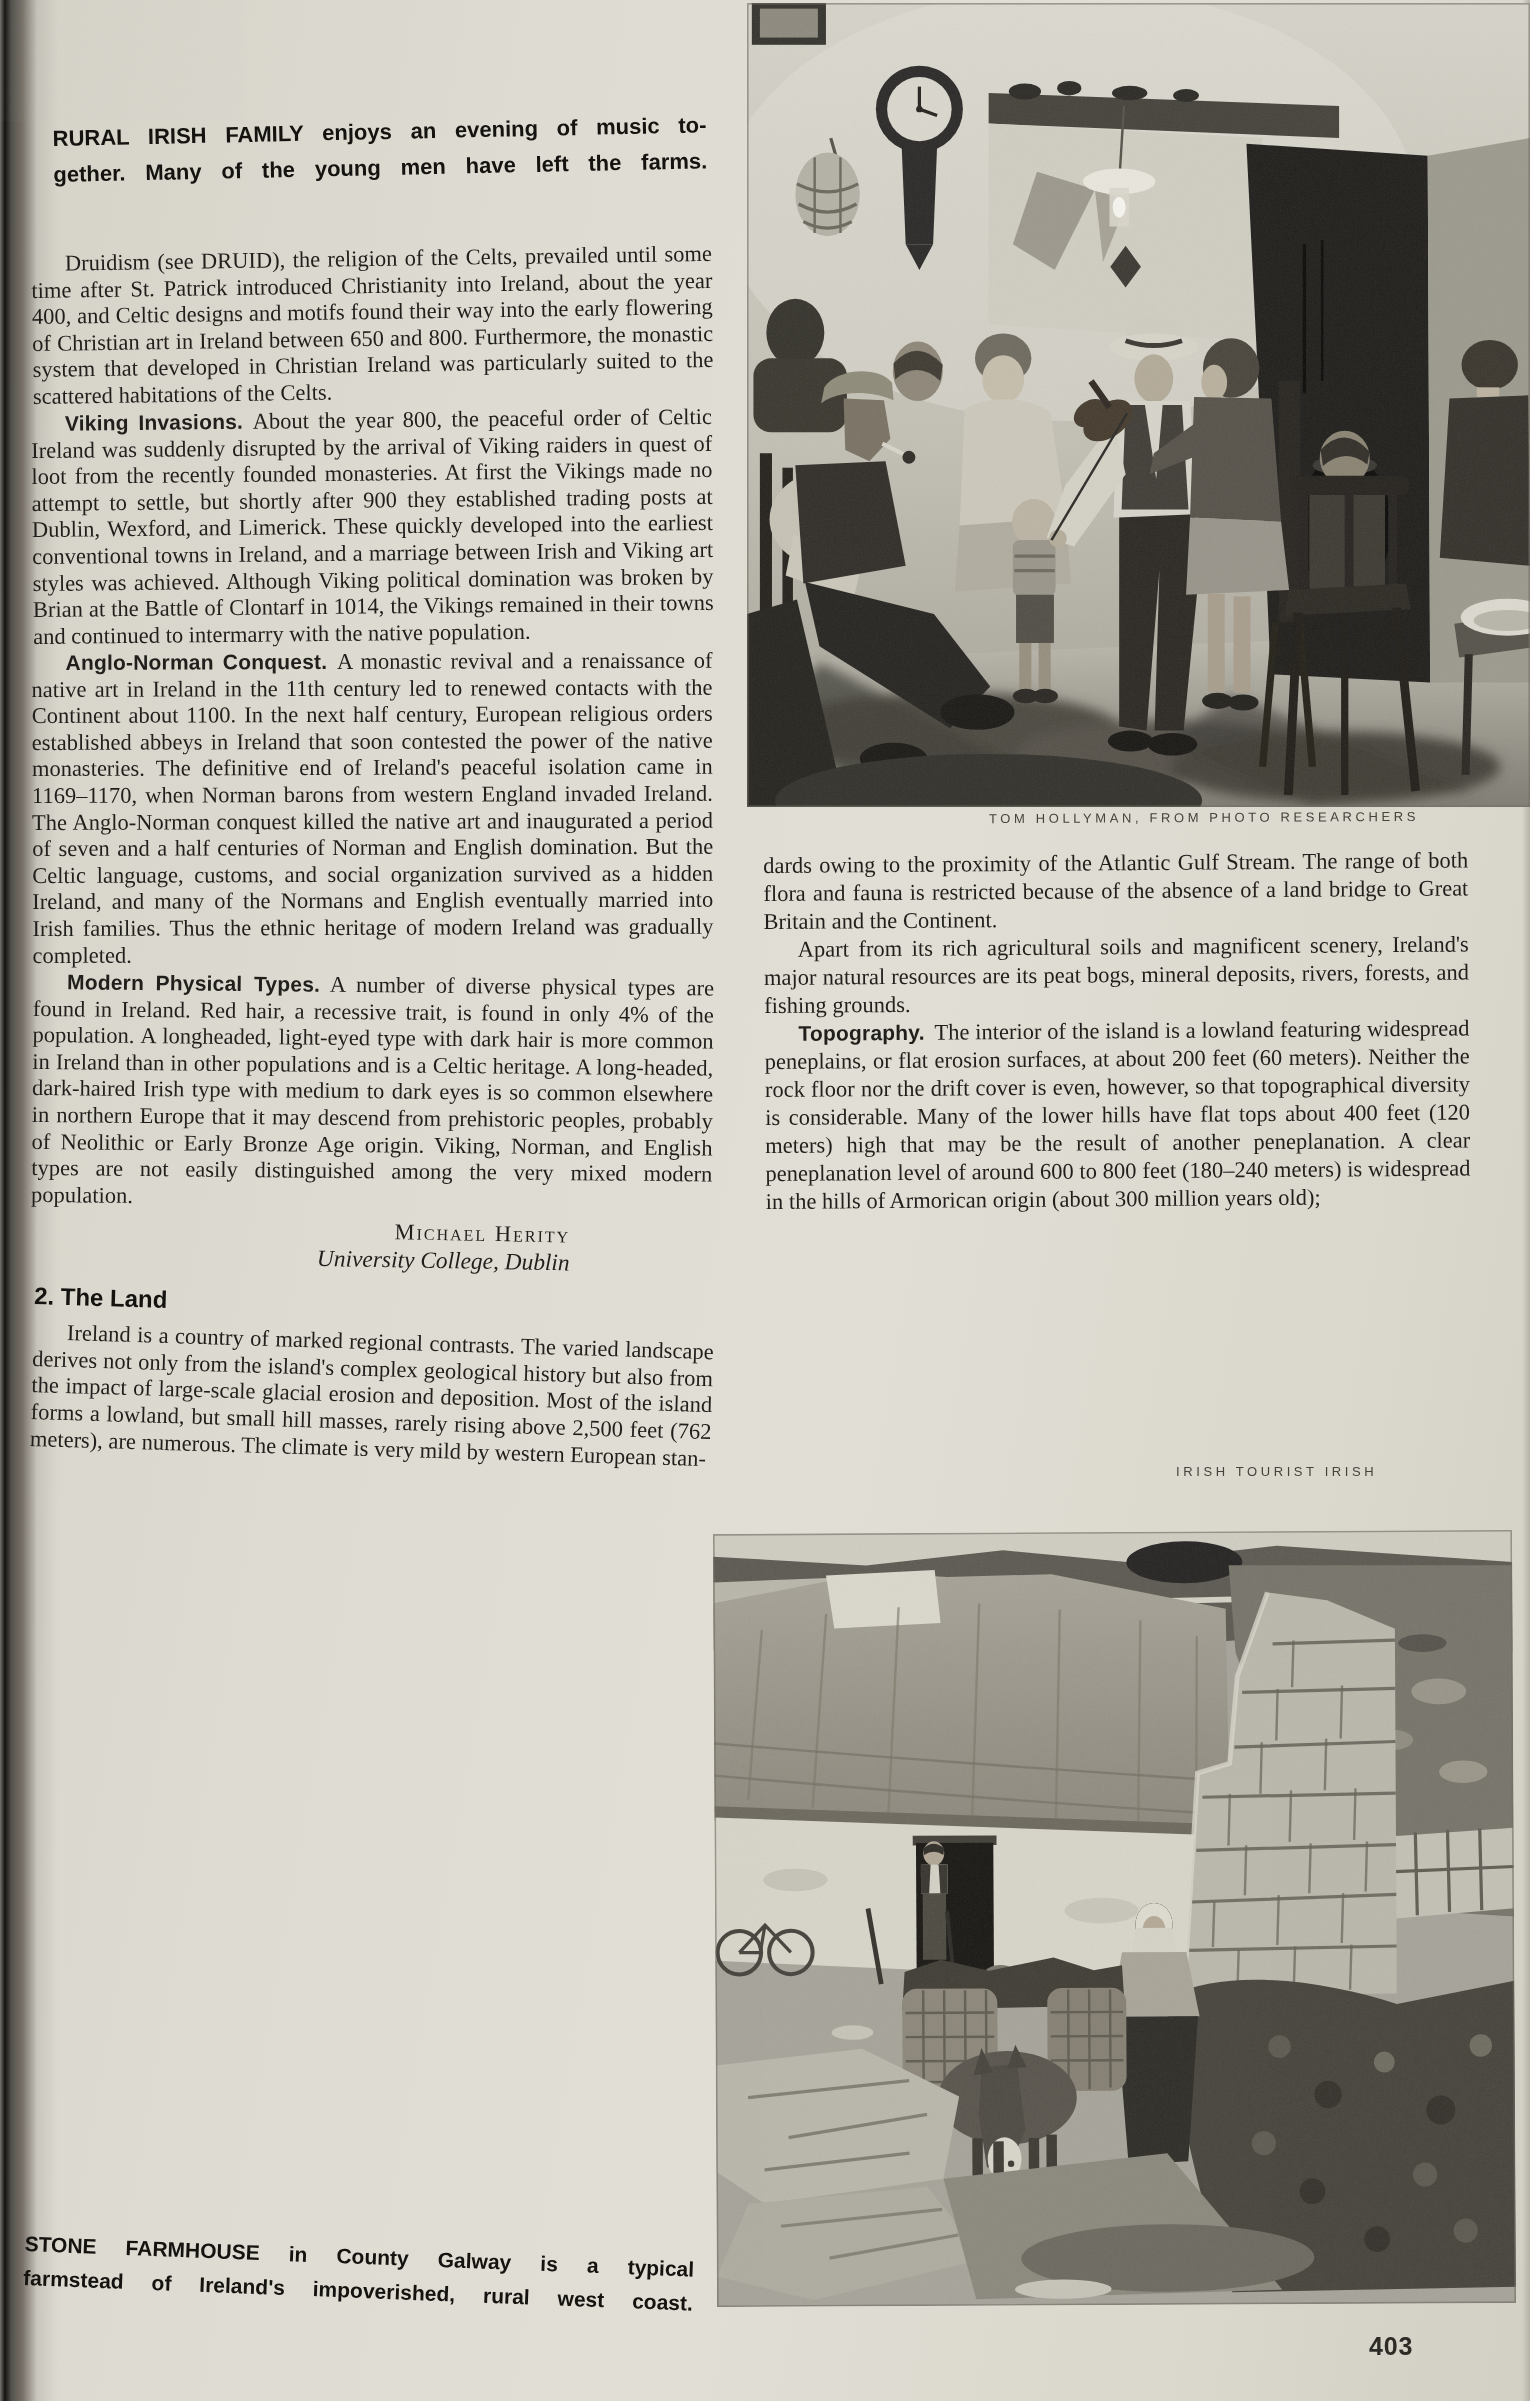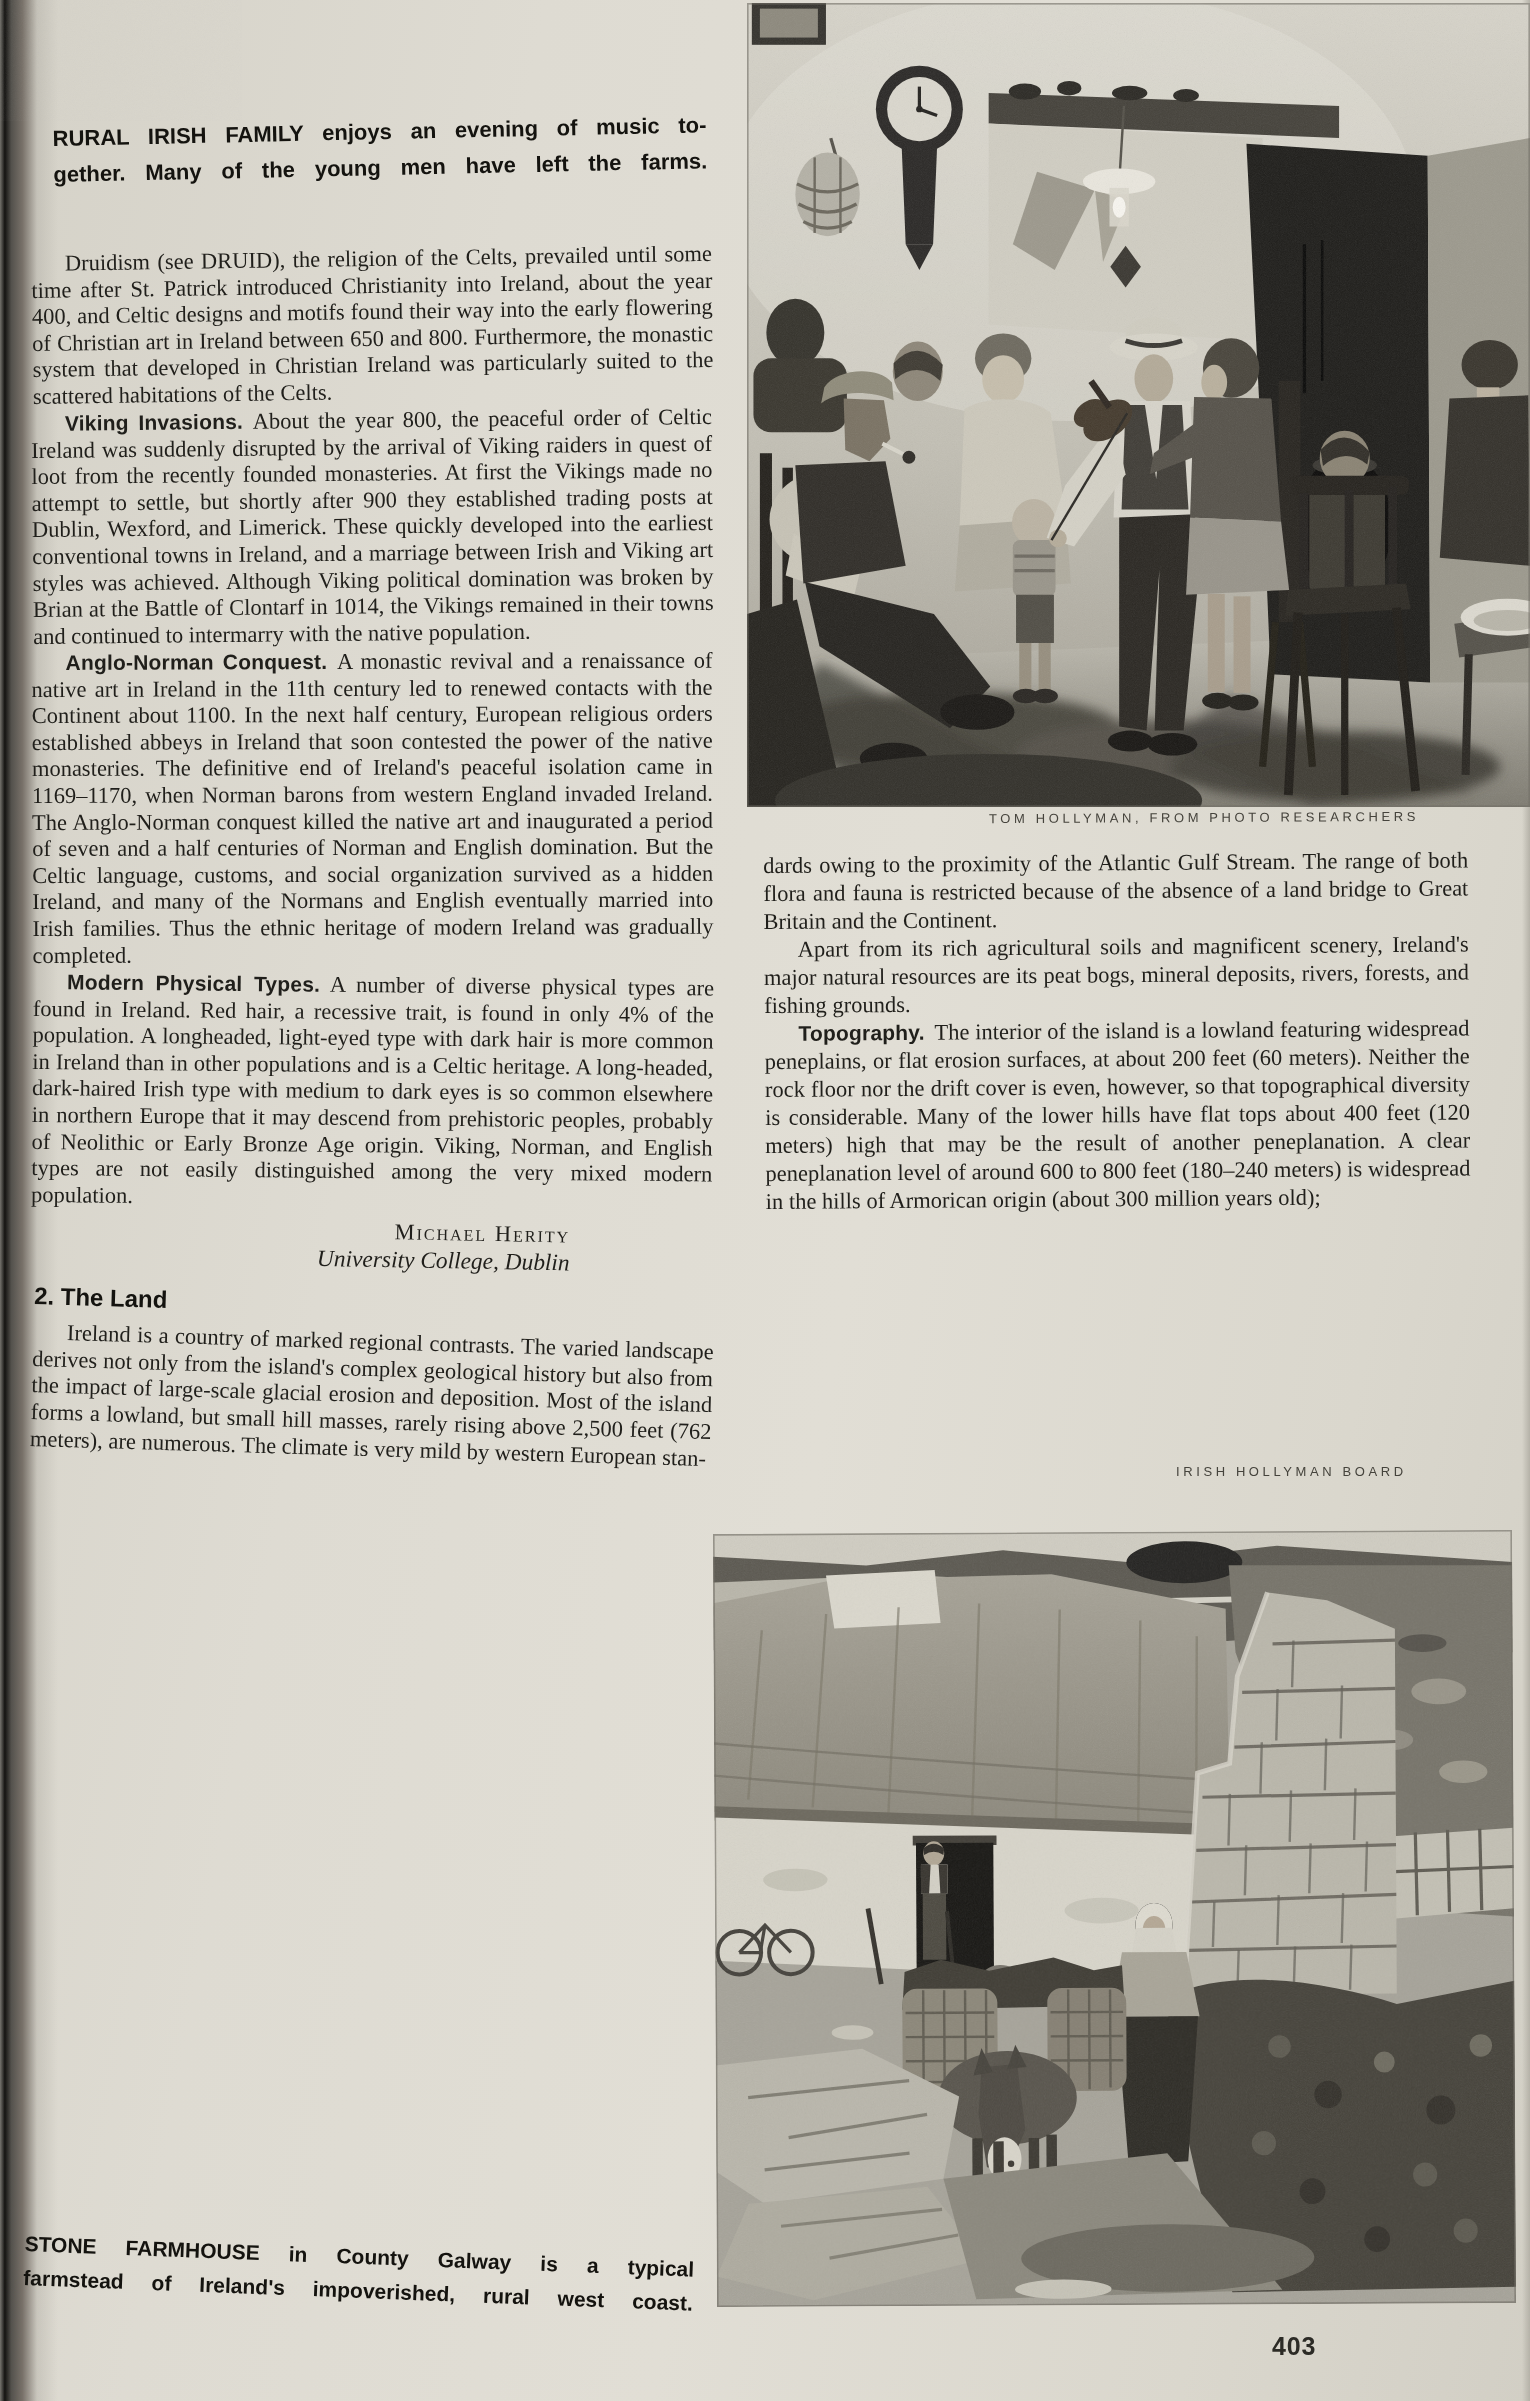--- a/index.html
+++ b/index.html
@@ -39,21 +39,21 @@
   .land-block{transform:rotate(1.7deg);transform-origin:left center;}
   .section-head{font-family:"Liberation Sans","DejaVu Sans",sans-serif;font-weight:bold;
         font-size:24px;margin:16px 0 9.7px 0;color:#14130f;}
 
   
   .credit{position:absolute;font-family:"Liberation Sans","DejaVu Sans",sans-serif;
         font-size:13px;letter-spacing:3.6px;color:#45433c;white-space:nowrap;}
   .credit-top{left:989px;top:810px;transform:rotate(-0.3deg);}
   .credit-bottom{left:1176px;top:1464px;}
 
-  .page-num{position:absolute;left:1272px;top:2332px;font-family:"Liberation Sans","DejaVu Sans",sans-serif;
+  .page-num{position:absolute;left:1369px;top:2332px;font-family:"Liberation Sans","DejaVu Sans",sans-serif;
         font-weight:bold;font-size:25px;color:#2c2b26;letter-spacing:0.8px;}
 
   .photo{position:absolute;overflow:hidden;}
   .photo svg{display:block;width:100%;height:100%;}
   .photo-top{left:747px;top:3.2px;width:783px;height:804px;}
   .photo-bottom{left:715px;top:1532px;width:799px;height:773px;transform:rotate(-0.3deg);}
 </style>
 </head>
 <body>
 
@@ -282,21 +282,21 @@
       <p>Ireland is a country of marked regional contrasts. The varied landscape derives not only from the island's complex geological history but also from the impact of large-scale glacial erosion and deposition. Most of the island forms a lowland, but small hill masses, rarely rising above 2,500 feet (762 meters), are numerous. The climate is very mild by western European stan-</p>
     </div>
   </div>
 
   <div class="col col-right">
     <p class="no-indent">dards owing to the proximity of the Atlantic Gulf Stream. The range of both flora and fauna is restricted because of the absence of a land bridge to Great Britain and the Continent.</p>
     <p>Apart from its rich agricultural soils and magnificent scenery, Ireland's major natural resources are its peat bogs, mineral deposits, rivers, forests, and fishing grounds.</p>
     <p><b class="runin">Topography.</b><span>The interior of the island is a lowland featuring widespread peneplains, or flat erosion surfaces, at about 200 feet (60 meters). Neither the rock floor nor the drift cover is even, however, so that topographical diversity is considerable. Many of the lower hills have flat tops about 400 feet (120 meters) high that may be the result of another peneplanation. A clear peneplanation level of around 600 to 800 feet (180–240 meters) is widespread in the hills of Armorican origin (about 300 million years old);</span></p>
   </div>
 
-  <div class="credit credit-bottom">IRISH HOLLYMAN BOARD</div>
+  <div class="credit credit-bottom">IRISH TOURIST IRISH</div>
 
   <div class="photo photo-bottom">
     <svg viewBox="0 0 992 960" preserveAspectRatio="none">
       <defs>
         <linearGradient id="thatchG" x1="0" y1="0" x2="0" y2="1">
           <stop offset="0" stop-color="#a6a296"></stop>
             <stop offset="1" stop-color="#8b877b"></stop>
         </linearGradient>
       </defs>
       <rect x="0" y="0" width="992" height="960" fill="#a6a399"></rect>

